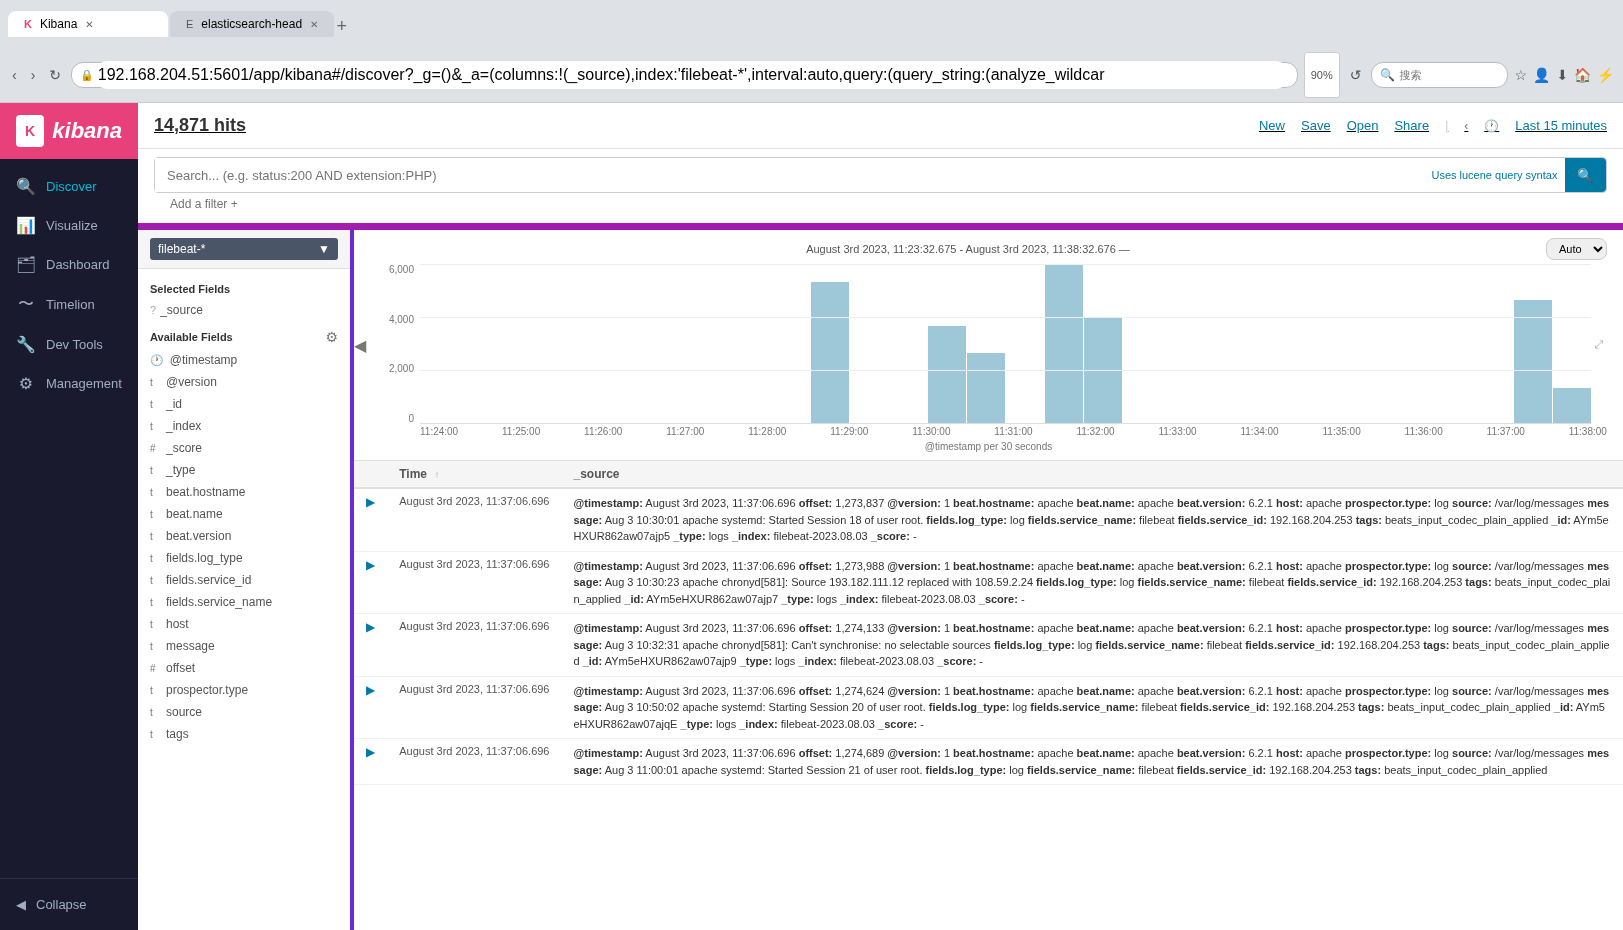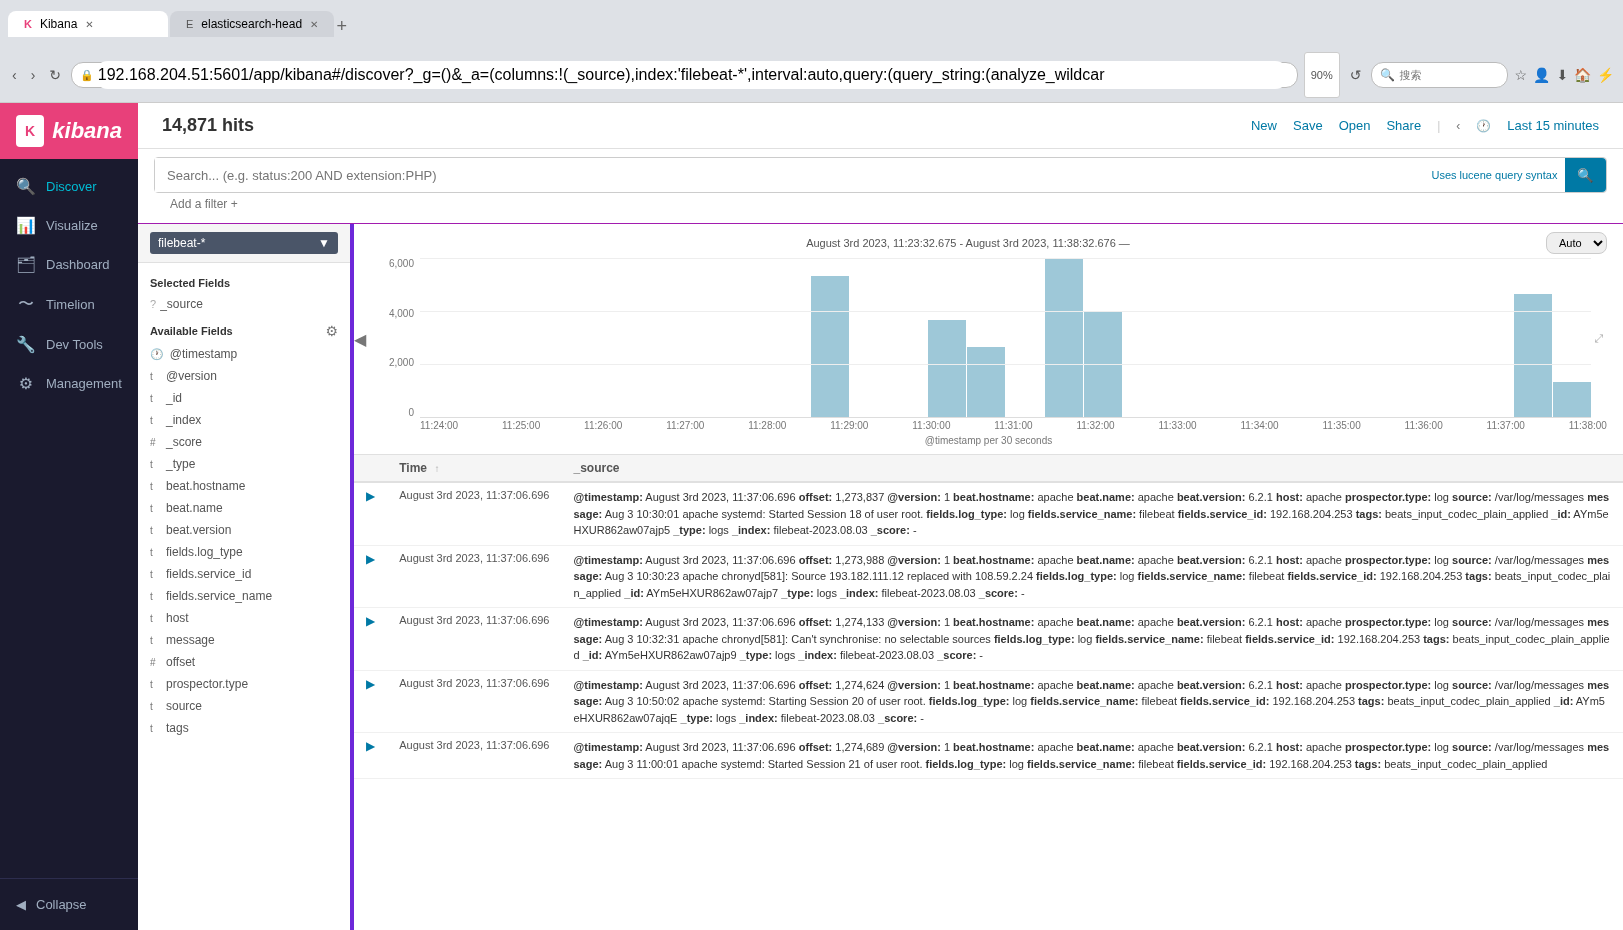--- a/index.html
+++ b/index.html
@@ -30,27 +30,27 @@
     .sidebar-item { display: flex; align-items: center; gap: 10px; padding: 10px 16px; color: #a0aec0; cursor: pointer; font-size: 13px; }
     .sidebar-item.active { color: #00bcd4; }
     .sidebar-item .nav-icon { font-size: 16px; width: 20px; text-align: center; }
     .sidebar-bottom { padding: 8px 0; border-top: 1px solid #2d2d4e; }
     .sidebar-collapse { display: flex; align-items: center; gap: 10px; padding: 10px 16px; color: #a0aec0; cursor: pointer; font-size: 13px; }
 
     
     .main { flex: 1; display: flex; flex-direction: column; overflow: hidden; background: #fff; }
 
     
-    .toolbar { background: #fff; border-bottom: 1px solid #e0e0e0; padding: 12px 24px; display: flex; align-items: center; justify-content: space-between; flex-shrink: 0; }
+    .toolbar { background: #fff; border-bottom: 1px solid #e0e0e0; padding: 12px 16px; display: flex; align-items: center; justify-content: space-between; flex-shrink: 0; text-decoration: underline; }
     .hits-count { font-size: 18px; font-weight: bold; color: #333; }
     .toolbar-actions { display: flex; align-items: center; gap: 16px; }
     .toolbar-btn { background: none; border: none; cursor: pointer; color: #0079a5; font-size: 13px; font-weight: 500; }
 
     
-    .search-area { padding: 8px 16px; border-bottom: 1px solid #a21caf; flex-shrink: 0; }
+    .search-area { padding: 8px 16px; border-bottom: 7px solid #a21caf; flex-shrink: 0; }
     .search-input-container { display: flex; align-items: center; border: 1px solid #ccc; border-radius: 4px; background: #fff; }
     .search-input { flex: 1; height: 34px; border: none; padding: 0 12px; font-size: 13px; outline: none; }
     .search-link { color: #0079a5; font-size: 12px; padding: 0 8px; }
     .search-submit { background: #0079a5; border: none; color: white; padding: 0 12px; height: 34px; cursor: pointer; border-radius: 0 4px 4px 0; }
     .add-filter { color: #737373; font-size: 12px; cursor: pointer; padding: 4px 16px; }
 
     
     .content { display: flex; flex: 1; overflow: hidden; }
 
     

